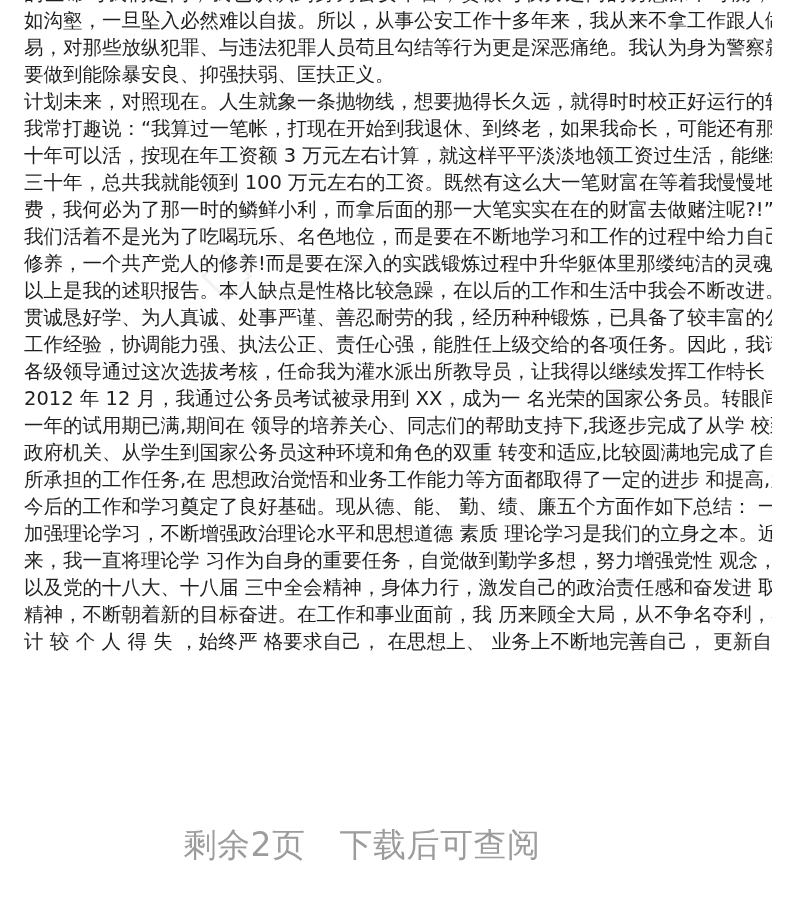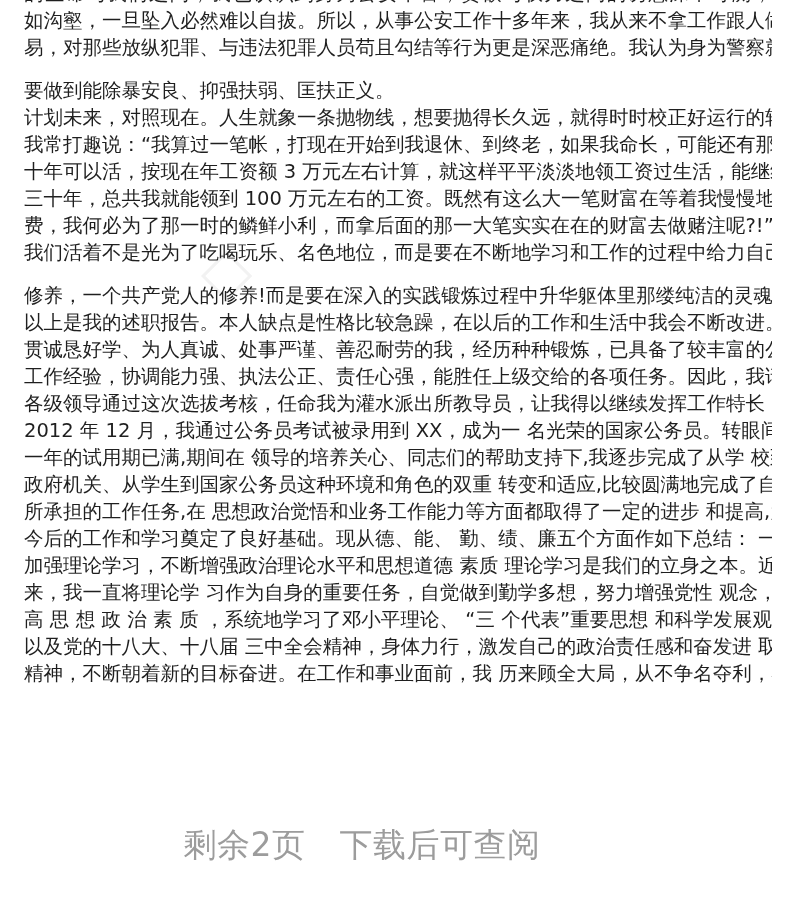--- a/index.html
+++ b/index.html
@@ -2,21 +2,21 @@
 <html><head>
 <meta charset="utf-8">
 <style>
   html, body { margin: 0; padding: 0; background: #ffffff; }
   body { width: 800px; height: 922px; overflow: hidden; position: relative;
          font-family: "DejaVu Sans", "Liberation Sans", sans-serif; }
   .page { position: absolute; left: 0; top: 0; width: 800px; height: 922px; background: #fff; overflow: hidden; }
   .text-block { position: absolute; left: 24px; top: -20px; width: 748px; }
   .line { height: 27px; line-height: 27px; font-size: 19.5px; color: #1f1f1f;
           white-space: nowrap; overflow: hidden; text-align: justify; text-align-last: justify; letter-spacing: 0; }
-  .line.end { text-align-last: left; margin-top: 16px; }
+  .line.end { text-align-last: left; }
   .watermark { position: absolute; color: rgba(0,0,0,0.05); font-size: 56px; transform: rotate(-45deg);
                pointer-events: none; font-weight: bold; white-space: nowrap; }
   .footer-note { position: absolute; left: 0; top: 823px; width: 724px; text-align: center;
                  font-size: 33px; color: #9c9c9c; letter-spacing: 0.5px; }
   .footer-note span + span { margin-left: 34px; }
 </style>
 </head>
 <body>
 
 <div class="page">
@@ -38,21 +38,21 @@
     <div class="line">贯诚恳好学、为人真诚、处事严谨、善忍耐劳的我，经历种种锻炼，已具备了较丰富的公安</div>
     <div class="line">工作经验，协调能力强、执法公正、责任心强，能胜任上级交给的各项任务。因此，我请求</div>
     <div class="line">各级领导通过这次选拔考核，任命我为灌水派出所教导员，让我得以继续发挥工作特长，更</div>
     <div class="line">2012 年 12 月，我通过公务员考试被录用到 XX，成为一 名光荣的国家公务员。转眼间，</div>
     <div class="line">一年的试用期已满,期间在 领导的培养关心、同志们的帮助支持下,我逐步完成了从学 校到</div>
     <div class="line">政府机关、从学生到国家公务员这种环境和角色的双重 转变和适应,比较圆满地完成了自己</div>
     <div class="line">所承担的工作任务,在 思想政治觉悟和业务工作能力等方面都取得了一定的进步 和提高,为</div>
     <div class="line">今后的工作和学习奠定了良好基础。现从德、能、 勤、绩、廉五个方面作如下总结： 一、</div>
     <div class="line">加强理论学习，不断增强政治理论水平和思想道德 素质 理论学习是我们的立身之本。近年</div>
     <div class="line">来，我一直将理论学 习作为自身的重要任务，自觉做到勤学多想，努力增强党性 观念， 提</div>
-    <div class="line">高 思 想 政 治 素 质 ，系统地学习了邓小平理论、 “三 个代表”重要思想 和科学发展观</div>
     <div class="line">以及党的十八大、十八届 三中全会精神，身体力行，激发自己的政治责任感和奋发进 取的</div>
     <div class="line">精神，不断朝着新的目标奋进。在工作和事业面前，我 历来顾全大局，从不争名夺利，不</div>
+    <div class="line">计 较 个 人 得 失 ，始终严 格要求自己， 在思想上、 业务上不断地完善自己， 更新自</div>
   </div>
 
   <div class="footer-note">
     <span>剩余2页</span><span>下载后可查阅</span>
   </div>
 </div>
 
 </body></html>

